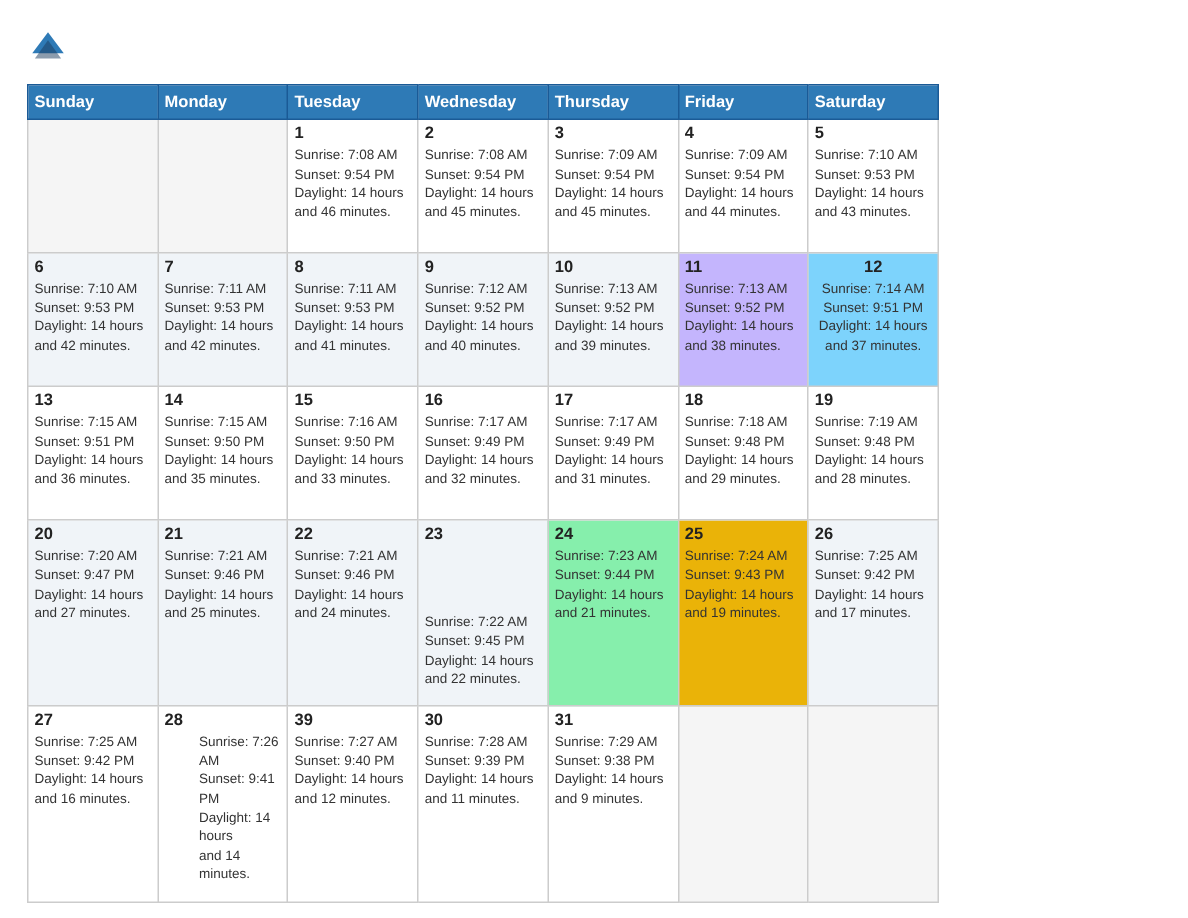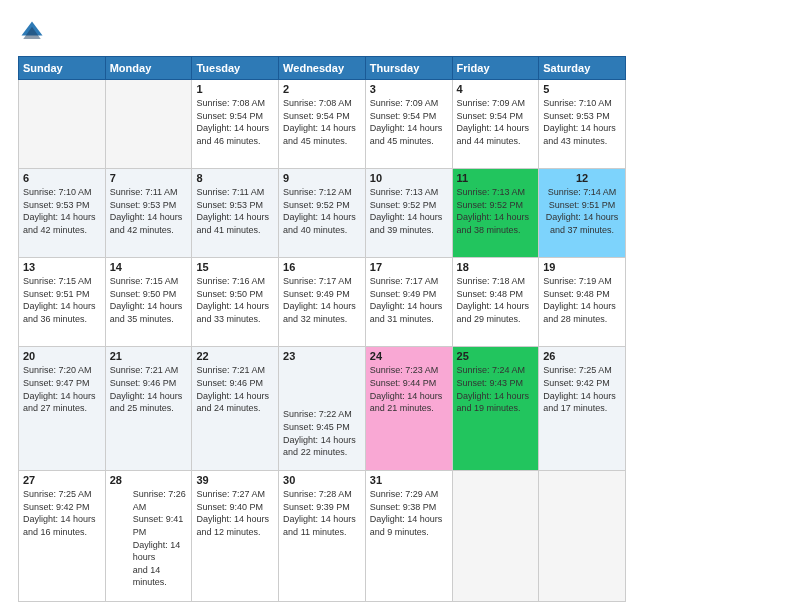--- a/index.html
+++ b/index.html
@@ -204,21 +204,21 @@
 Daylight: 14 hours
 and 40 minutes.</div>
           </td>
           <td style="background: rgb(240, 244, 248);">
             <span class="day-num">10</span>
             <div class="day-info" style="white-space: pre-line;">Sunrise: 7:13 AM
 Sunset: 9:52 PM
 Daylight: 14 hours
 and 39 minutes.</div>
           </td>
-          <td style="background: #22c55e; margin-top: 48px;">
+          <td style="background: #c4b5fd; margin-top: 48px;">
             <span class="day-num">11</span>
             <div class="day-info" style="white-space: pre-line;">Sunrise: 7:13 AM
 Sunset: 9:52 PM
 Daylight: 14 hours
 and 38 minutes.</div>
           </td>
           <td style="background: #7dd3fc; text-align: center;">
             <span class="day-num">12</span>
             <div class="day-info" style="white-space: pre-line;">Sunrise: 7:14 AM
 Sunset: 9:51 PM
@@ -299,28 +299,28 @@
 Daylight: 14 hours
 and 24 minutes.</div>
           </td>
           <td style="background: rgb(240, 244, 248);">
             <span class="day-num">23</span>
             <div class="day-info" style="white-space: pre-line; margin-top: 46px;">Sunrise: 7:22 AM
 Sunset: 9:45 PM
 Daylight: 14 hours
 and 22 minutes.</div>
           </td>
-          <td style="background: #f9a8d4;">
+          <td style="background: #86efac;">
             <span class="day-num">24</span>
             <div class="day-info" style="white-space: pre-line;">Sunrise: 7:23 AM
 Sunset: 9:44 PM
 Daylight: 14 hours
 and 21 minutes.</div>
           </td>
-          <td style="background: #22c55e;">
+          <td style="background: #eab308;">
             <span class="day-num">25</span>
             <div class="day-info" style="white-space: pre-line;">Sunrise: 7:24 AM
 Sunset: 9:43 PM
 Daylight: 14 hours
 and 19 minutes.</div>
           </td>
           <td style="background: rgb(240, 244, 248);">
             <span class="day-num">26</span>
             <div class="day-info" style="white-space: pre-line;">Sunrise: 7:25 AM
 Sunset: 9:42 PM

